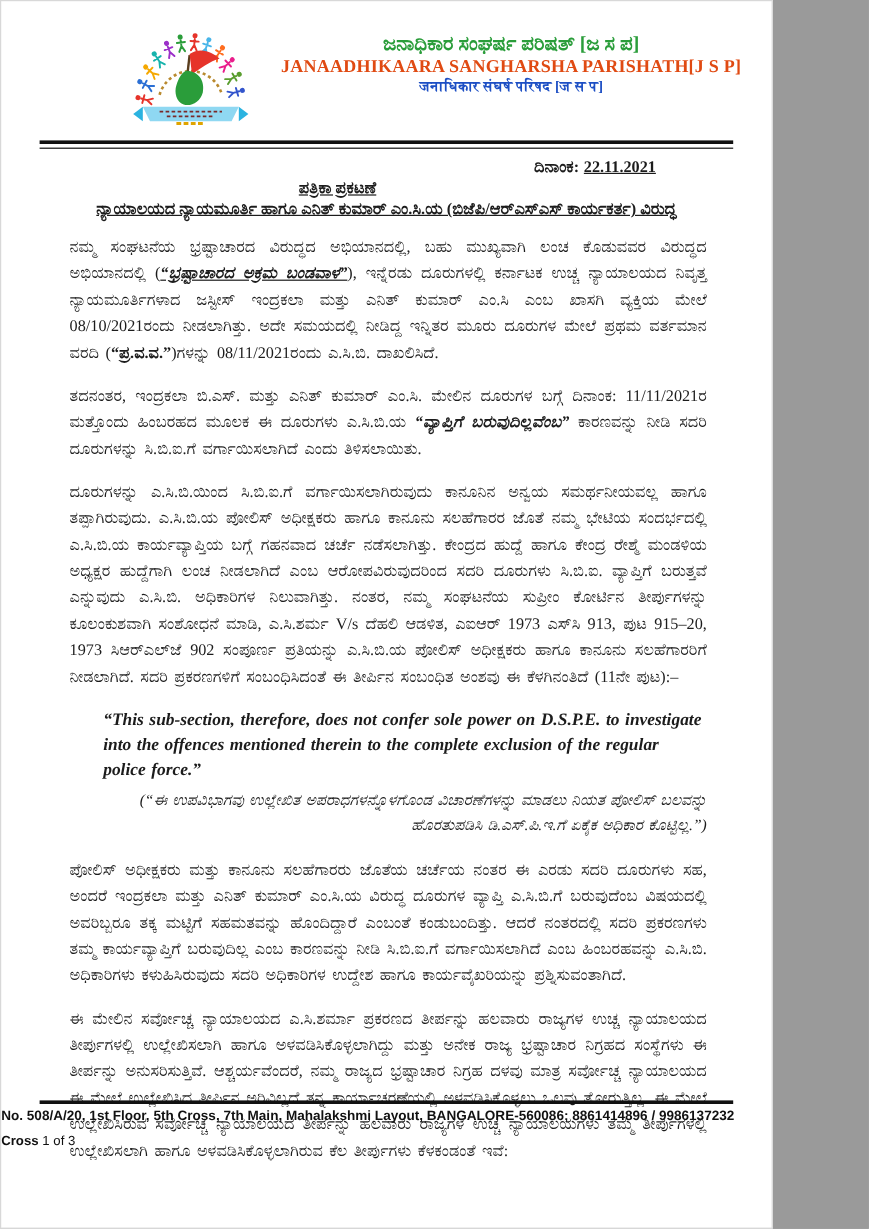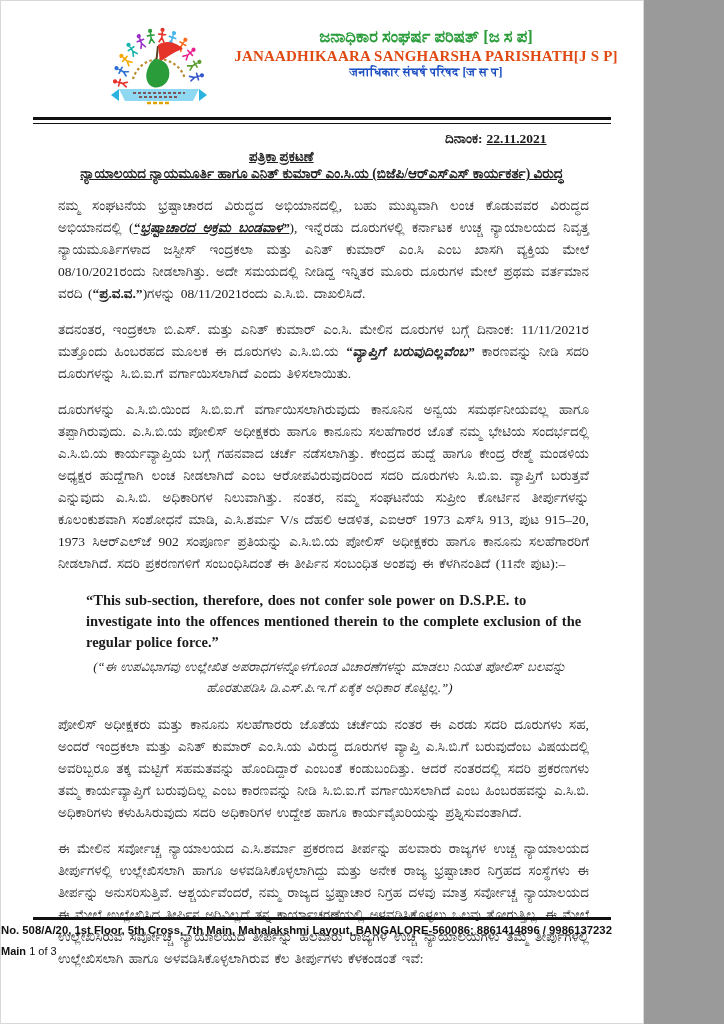--- a/index.html
+++ b/index.html
@@ -30,22 +30,22 @@
   
   .subject{margin:8px 57px 0 57px;text-align:center;font-weight:bold;font-size:13.6px;line-height:22px;}
   .subject-line{text-decoration:underline;}
   
   .body{margin:0 54px 0 57px;padding-top:10px;}
   p.para{margin:0 0 14px 0;font-size:13.5px;line-height:22px;text-align:justify;word-spacing:2px;}
   p.para:last-child{margin-bottom:0;}
   .b{font-weight:bold;}
   .bi{font-weight:bold;font-style:italic;}
   .biu{font-weight:bold;font-style:italic;text-decoration:underline;}
-  p.quote-en{margin:15px 0 3px 28px;font-weight:bold;font-size:14.5px;line-height:21px;text-align:left;word-spacing:1px;}
-  p.quote-kn{margin:0 0 16px 12px;font-style:italic;font-size:13px;line-height:21px;text-align:center;word-spacing:1px;}
+  p.quote-en{margin:15px 0 3px 28px;font-weight:bold;font-style:italic;font-size:14.5px;line-height:21px;text-align:left;word-spacing:1px;}
+  p.quote-kn{margin:0 0 16px 12px;font-style:italic;font-size:13px;line-height:21px;text-align:right;word-spacing:1px;}
   
   .footer{position:absolute;left:0;right:0;top:916px;text-align:left;}
   .rule-thick{margin:0 32px;border-top:3px solid #111;}
   .address{margin-top:4px;font-family:"Liberation Sans","DejaVu Sans",sans-serif;font-size:11.3px;font-weight:bold;color:#111;}
   .pageno{margin-top:9px;font-family:"Liberation Sans","DejaVu Sans",sans-serif;font-size:11px;color:#111;}
   .pageno b{font-weight:bold;}
 </style>
 </head>
 <body>
 
@@ -140,16 +140,16 @@
       <p class="para"><span>ದೂರುಗಳನ್ನು ಎ.ಸಿ.ಬಿ.ಯಿಂದ ಸಿ.ಬಿ.ಐ.ಗೆ ವರ್ಗಾಯಿಸಲಾಗಿರುವುದು ಕಾನೂನಿನ ಅನ್ವಯ ಸಮರ್ಥನೀಯವಲ್ಲ ಹಾಗೂ ತಪ್ಪಾಗಿರುವುದು. ಎ.ಸಿ.ಬಿ.ಯ ಪೋಲಿಸ್ ಅಧೀಕ್ಷಕರು ಹಾಗೂ ಕಾನೂನು ಸಲಹೆಗಾರರ ಜೊತೆ ನಮ್ಮ ಭೇಟಿಯ ಸಂದರ್ಭದಲ್ಲಿ ಎ.ಸಿ.ಬಿ.ಯ ಕಾರ್ಯವ್ಯಾಪ್ತಿಯ ಬಗ್ಗೆ ಗಹನವಾದ ಚರ್ಚೆ ನಡೆಸಲಾಗಿತ್ತು. ಕೇಂದ್ರದ ಹುದ್ದೆ ಹಾಗೂ ಕೇಂದ್ರ ರೇಶ್ಮೆ ಮಂಡಳಿಯ ಅಧ್ಯಕ್ಷರ ಹುದ್ದೆಗಾಗಿ ಲಂಚ ನೀಡಲಾಗಿದೆ ಎಂಬ ಆರೋಪವಿರುವುದರಿಂದ ಸದರಿ ದೂರುಗಳು ಸಿ.ಬಿ.ಐ. ವ್ಯಾಪ್ತಿಗೆ ಬರುತ್ತವೆ ಎನ್ನುವುದು ಎ.ಸಿ.ಬಿ. ಅಧಿಕಾರಿಗಳ ನಿಲುವಾಗಿತ್ತು. ನಂತರ, ನಮ್ಮ ಸಂಘಟನೆಯ ಸುಪ್ರೀಂ ಕೋರ್ಟಿನ ತೀರ್ಪುಗಳನ್ನು ಕೂಲಂಕುಶವಾಗಿ ಸಂಶೋಧನೆ ಮಾಡಿ, ಎ.ಸಿ.ಶರ್ಮ V/s ದೆಹಲಿ ಆಡಳಿತ, ಎಐಆರ್ 1973 ಎಸ್‌ಸಿ 913, ಪುಟ 915–20, 1973 ಸಿಆರ್‌ಎಲ್‌ಜೆ 902 ಸಂಪೂರ್ಣ ಪ್ರತಿಯನ್ನು ಎ.ಸಿ.ಬಿ.ಯ ಪೋಲಿಸ್ ಅಧೀಕ್ಷಕರು ಹಾಗೂ ಕಾನೂನು ಸಲಹೆಗಾರರಿಗೆ ನೀಡಲಾಗಿದೆ. ಸದರಿ ಪ್ರಕರಣಗಳಿಗೆ ಸಂಬಂಧಿಸಿದಂತೆ ಈ ತೀರ್ಪಿನ ಸಂಬಂಧಿತ ಅಂಶವು ಈ ಕೆಳಗಿನಂತಿದೆ (11ನೇ ಪುಟ):–</span></p>
       <p class="para quote-en"><span>“This sub-section, therefore, does not confer sole power on D.S.P.E. to investigate into the offences mentioned therein to the complete exclusion of the regular police force.”</span></p>
       <p class="para quote-kn"><span>(“ಈ ಉಪವಿಭಾಗವು ಉಲ್ಲೇಖಿತ ಅಪರಾಧಗಳನ್ನೊಳಗೊಂಡ ವಿಚಾರಣೆಗಳನ್ನು ಮಾಡಲು ನಿಯತ ಪೋಲಿಸ್ ಬಲವನ್ನು ಹೊರತುಪಡಿಸಿ ಡಿ.ಎಸ್.ಪಿ.ಇ.ಗೆ ಏಕೈಕ ಅಧಿಕಾರ ಕೊಟ್ಟಿಲ್ಲ.”)</span></p>
       <p class="para"><span>ಪೋಲಿಸ್ ಅಧೀಕ್ಷಕರು ಮತ್ತು ಕಾನೂನು ಸಲಹೆಗಾರರು ಜೊತೆಯ ಚರ್ಚೆಯ ನಂತರ ಈ ಎರಡು ಸದರಿ ದೂರುಗಳು ಸಹ, ಅಂದರೆ ಇಂದ್ರಕಲಾ ಮತ್ತು ಎನಿತ್ ಕುಮಾರ್ ಎಂ.ಸಿ.ಯ ವಿರುದ್ಧ ದೂರುಗಳ ವ್ಯಾಪ್ತಿ ಎ.ಸಿ.ಬಿ.ಗೆ ಬರುವುದೆಂಬ ವಿಷಯದಲ್ಲಿ ಅವರಿಬ್ಬರೂ ತಕ್ಕ ಮಟ್ಟಿಗೆ ಸಹಮತವನ್ನು ಹೊಂದಿದ್ದಾರೆ ಎಂಬಂತೆ ಕಂಡುಬಂದಿತ್ತು. ಆದರೆ ನಂತರದಲ್ಲಿ ಸದರಿ ಪ್ರಕರಣಗಳು ತಮ್ಮ ಕಾರ್ಯವ್ಯಾಪ್ತಿಗೆ ಬರುವುದಿಲ್ಲ ಎಂಬ ಕಾರಣವನ್ನು ನೀಡಿ ಸಿ.ಬಿ.ಐ.ಗೆ ವರ್ಗಾಯಿಸಲಾಗಿದೆ ಎಂಬ ಹಿಂಬರಹವನ್ನು ಎ.ಸಿ.ಬಿ. ಅಧಿಕಾರಿಗಳು ಕಳುಹಿಸಿರುವುದು ಸದರಿ ಅಧಿಕಾರಿಗಳ ಉದ್ದೇಶ ಹಾಗೂ ಕಾರ್ಯವೈಖರಿಯನ್ನು ಪ್ರಶ್ನಿಸುವಂತಾಗಿದೆ.</span></p>
       <p class="para"><span>ಈ ಮೇಲಿನ ಸರ್ವೋಚ್ಚ ನ್ಯಾಯಾಲಯದ ಎ.ಸಿ.ಶರ್ಮಾ ಪ್ರಕರಣದ ತೀರ್ಪನ್ನು ಹಲವಾರು ರಾಜ್ಯಗಳ ಉಚ್ಚ ನ್ಯಾಯಾಲಯದ ತೀರ್ಪುಗಳಲ್ಲಿ ಉಲ್ಲೇಖಿಸಲಾಗಿ ಹಾಗೂ ಅಳವಡಿಸಿಕೊಳ್ಳಲಾಗಿದ್ದು ಮತ್ತು ಅನೇಕ ರಾಜ್ಯ ಭ್ರಷ್ಟಾಚಾರ ನಿಗ್ರಹದ ಸಂಸ್ಥೆಗಳು ಈ ತೀರ್ಪನ್ನು ಅನುಸರಿಸುತ್ತಿವೆ. ಆಶ್ಚರ್ಯವೆಂದರೆ, ನಮ್ಮ ರಾಜ್ಯದ ಭ್ರಷ್ಟಾಚಾರ ನಿಗ್ರಹ ದಳವು ಮಾತ್ರ ಸರ್ವೋಚ್ಚ ನ್ಯಾಯಾಲಯದ ಈ ಮೇಲೆ ಉಲ್ಲೇಖಿಸಿದ ತೀರ್ಪಿನ ಅರಿವಿಲ್ಲದೆ ತನ್ನ ಕಾರ್ಯಾಚರಣೆಯಲ್ಲಿ ಅಳವಡಿಸಿಕೊಳ್ಳಲು ಒಲವು ತೋರುತ್ತಿಲ್ಲ. ಈ ಮೇಲೆ ಉಲ್ಲೇಖಿಸಿರುವ ಸರ್ವೋಚ್ಚ ನ್ಯಾಯಾಲಯದ ತೀರ್ಪನ್ನು ಹಲವಾರು ರಾಜ್ಯಗಳ ಉಚ್ಚ ನ್ಯಾಯಾಲಯಗಳು ತಮ್ಮ ತೀರ್ಪುಗಳಲ್ಲಿ ಉಲ್ಲೇಖಿಸಲಾಗಿ ಹಾಗೂ ಅಳವಡಿಸಿಕೊಳ್ಳಲಾಗಿರುವ ಕೆಲ ತೀರ್ಪುಗಳು ಕೆಳಕಂಡಂತೆ ಇವೆ:</span></p>
     </main>
 
   <footer class="footer">
     <div class="rule-thick"></div>
     <div class="address">No. 508/A/20, 1st Floor, 5th Cross, 7th Main, Mahalakshmi Layout, BANGALORE-560086; 8861414896 / 9986137232</div>
-    <div class="pageno"><b>Main</b> <span>1 of 3</span></div>
+    <div class="pageno"><b>Cross</b> <span>1 of 3</span></div>
   </footer>
 
 </div>
 
 </body></html>

